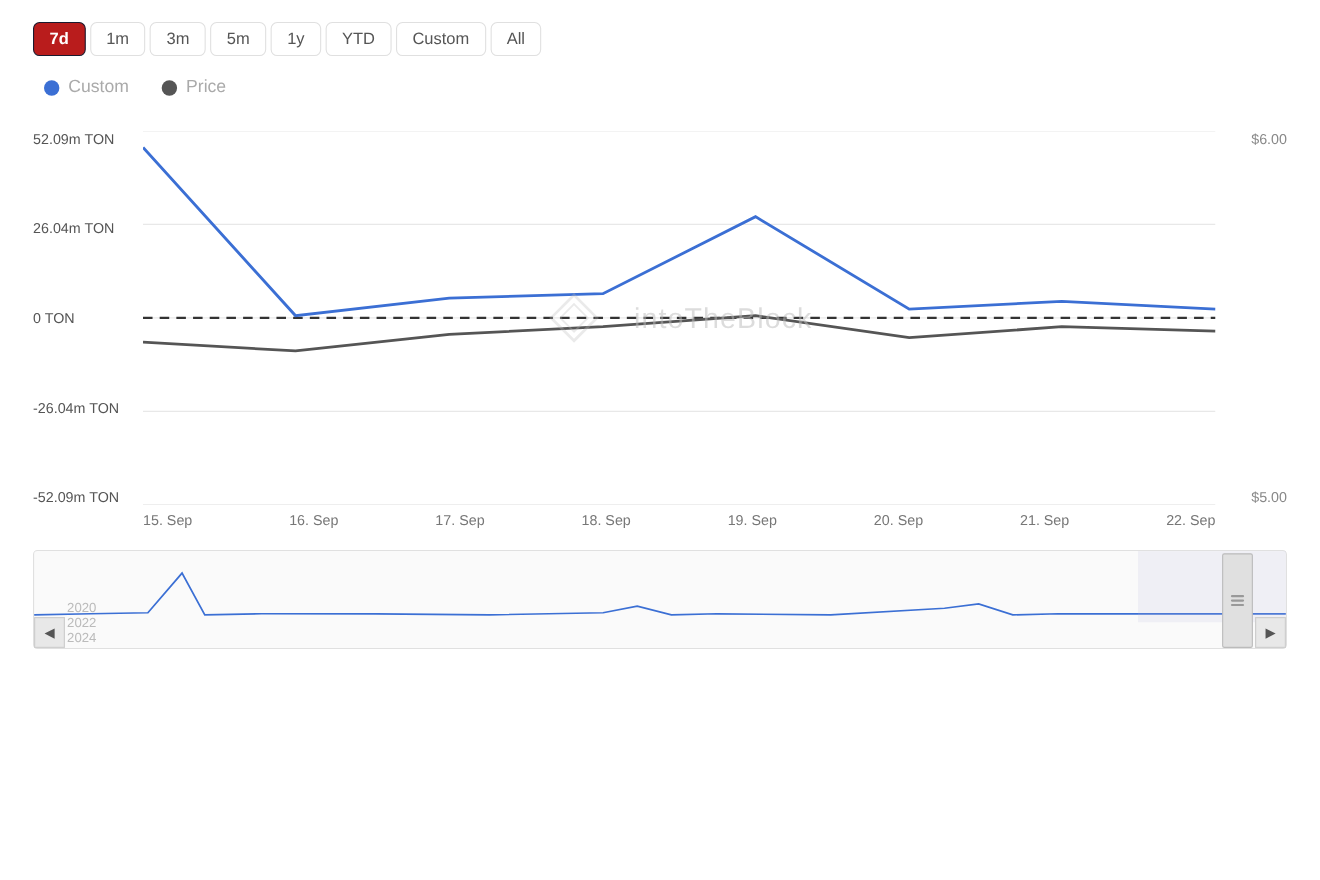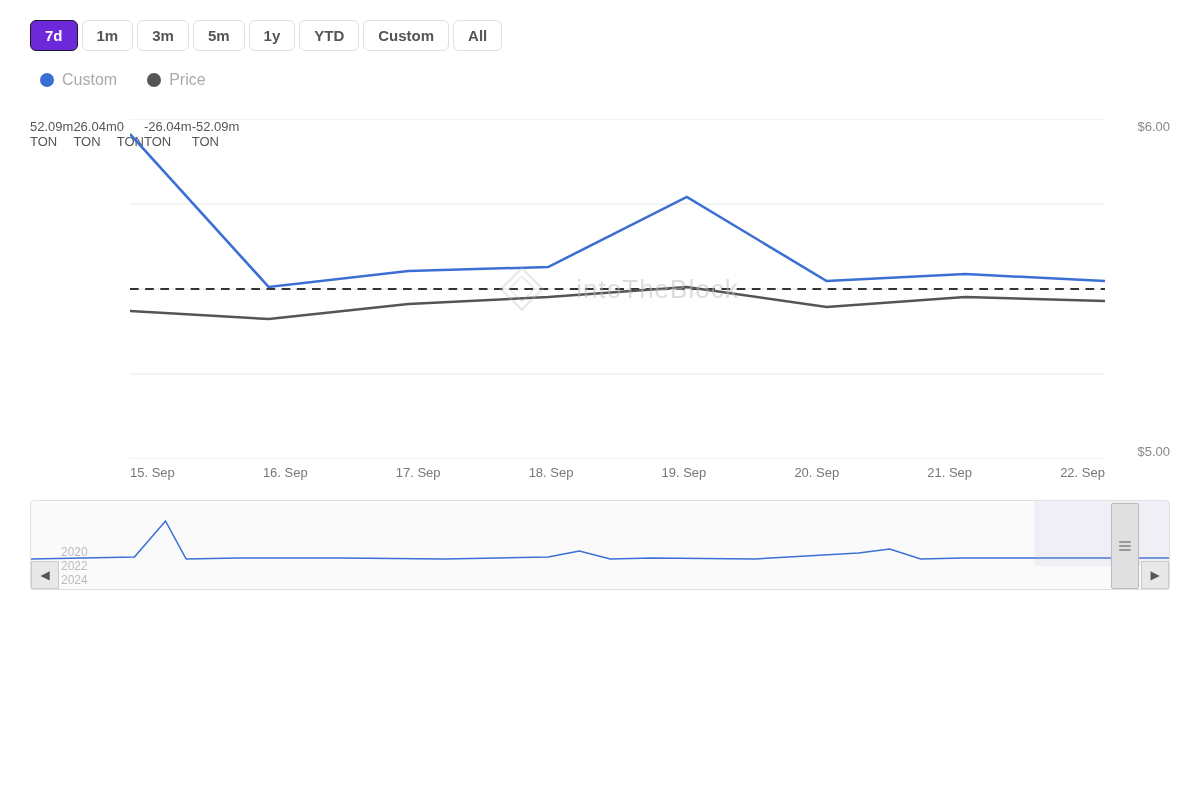--- a/index.html
+++ b/index.html
@@ -25,24 +25,24 @@
       margin-bottom: 20px;
     }
     .time-btn {
       padding: 6px 14px;
       border: 1px solid #e0e0e0;
       border-radius: 6px;
       background: #fff;
       font-size: 15px;
       color: #555;
       cursor: pointer;
-      font-weight: 700;
+      font-weight: 400;
     }
     .time-btn.active {
-      background: #6d28d9;
+      background: #b91c1c;
       color: #fff;
       border-color: #1a1a2e;
       font-weight: 700;
     }
     
     .legend {
       display: flex;
       align-items: center;
       gap: 30px;
       margin-bottom: 30px;
@@ -71,21 +71,21 @@
       position: relative;
       width: 100%;
       height: 340px;
     }
     .y-axis-left {
       position: absolute;
       left: 0;
       top: 0;
       height: 100%;
       display: flex;
-      flex-direction: row;
+      flex-direction: column;
       justify-content: space-between;
       font-size: 13px;
       color: #555;
       width: 100px;
     }
     .y-axis-right {
       position: absolute;
       right: 0;
       top: 0;
       height: 100%;

